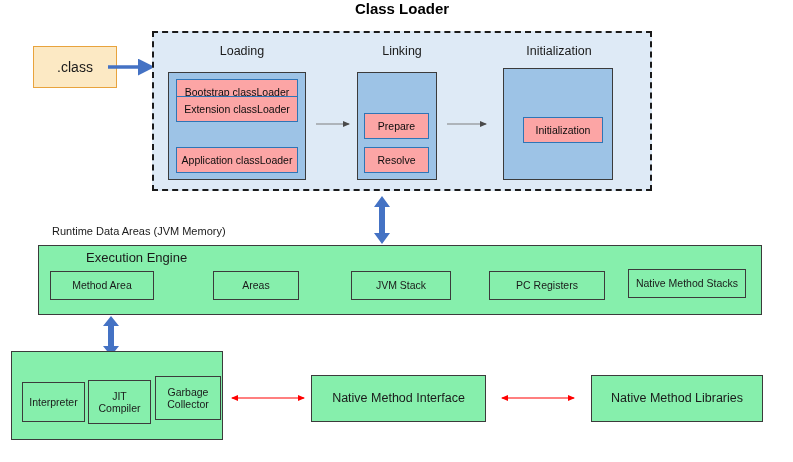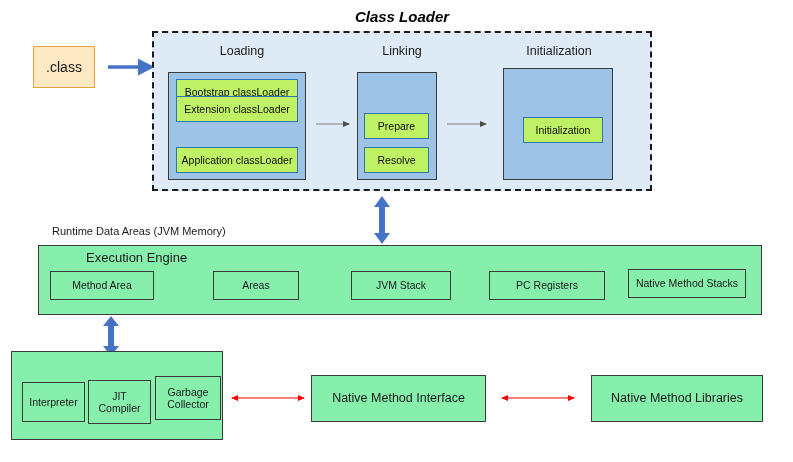--- a/index.html
+++ b/index.html
@@ -40,21 +40,21 @@
     text-align: center;
     white-space: nowrap;
   }
 
   .phase-container {
     background: #9DC3E6;
     border: 1.5px solid #3B3B3B;
   }
 
   .phase-item {
-    background: #bef264;
+    background: #fca5a5;
     border: 1px solid #2E75B6;
     color: #0d0d0d;
     font-size: 10.5px;
     display: flex;
     align-items: center;
     justify-content: center;
     text-align: center;
     white-space: nowrap;
   }
 
@@ -97,23 +97,23 @@
   }
 
   
   .arrow-svg { overflow: visible; }
 </style>
 </head>
 <body>
 
 <div id="canvas">
 
-  <div class="abs section-title" style="left:152px; top:8px; width:500px;font-style:italic;">Class Loader</div>
-
-  <div class="abs classfile-box" style="left:33px; top:46px; width:62px; height:42px;">.class</div>
+  <div class="abs section-title" style="left:152px; top:0; width:500px;">Class Loader</div>
+
+  <div class="abs classfile-box" style="left:33px; top:46px; width:84px; height:42px;">.class</div>
 
   <svg class="abs arrow-svg" style="left:108px; top:56px; width:48px; height:22px;" viewBox="0 0 48 22">
     <defs>
       <marker id="bluehead" markerWidth="5" markerHeight="5" refX="3.6" refY="2.5" orient="auto">
         <path d="M0,0 L5,2.5 L0,5 z" fill="#4472C4"></path>
       </marker>
     </defs>
     <line x1="0" y1="11" x2="42" y2="11" stroke="#4472C4" stroke-width="3.4" marker-end="url(#bluehead)"></line>
   </svg>
 

